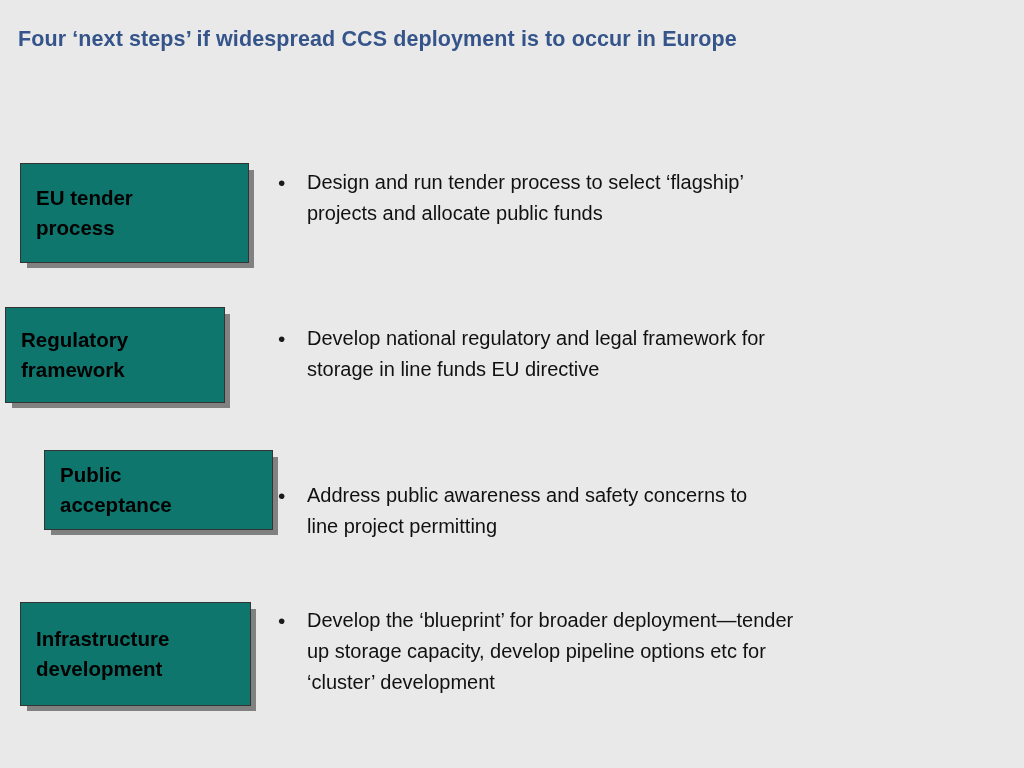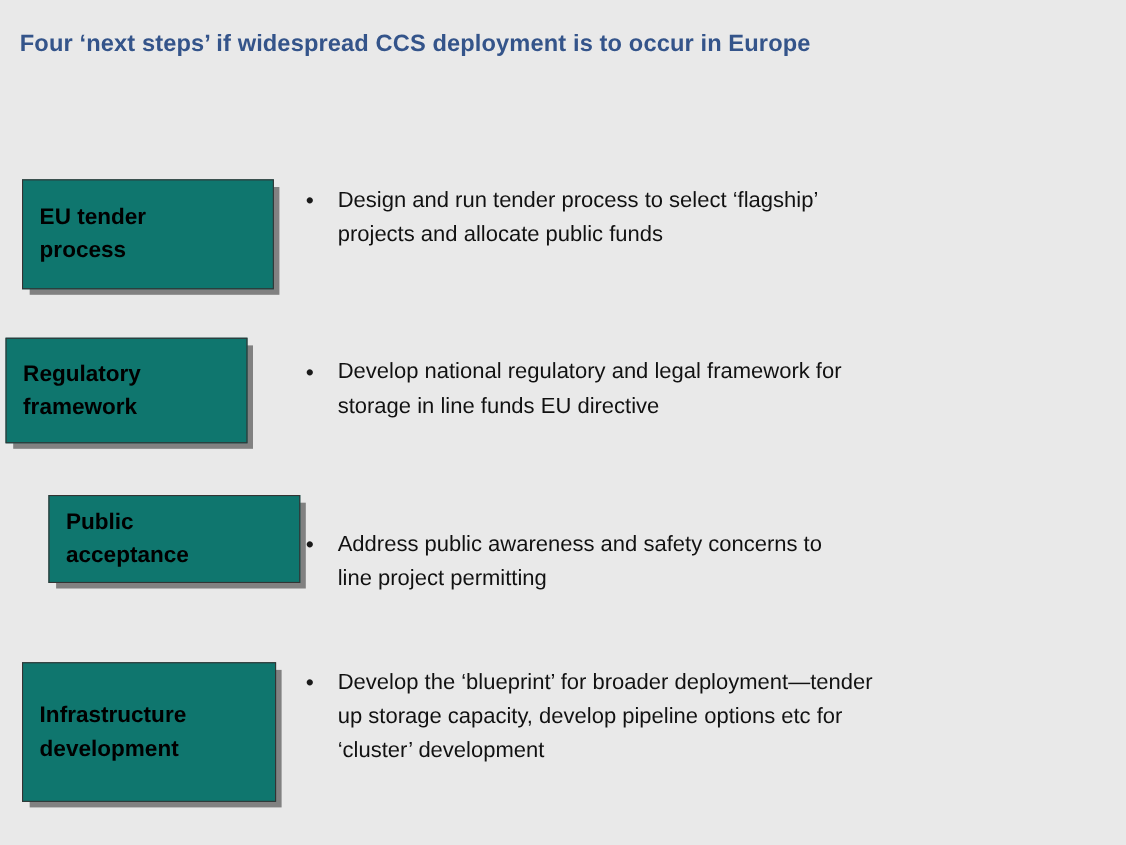--- a/index.html
+++ b/index.html
@@ -50,21 +50,21 @@
     color: #000000;
     line-height: 1.48;
     padding-left: 15px;
     padding-right: 8px;
     white-space: pre-line;
   }
 
   .step-box.b0 { left: 20px;  top: 163px; width: 229px; height: 100px; }
   .step-box.b1 { left: 5px;  top: 307px; width: 220px; height: 96px;  }
   .step-box.b2 { left: 20px;  top: 450px; width: 229px; height: 80px; margin-left: 24px;  }
-  .step-box.b3 { left: 20px;  top: 602px; width: 231px; height: 127px; }
+  .step-box.b3 { left: 20px;  top: 602px; width: 231px; height: 104px; }
 
   
   .bullet-row {
     position: absolute;
     left: 274px;
     width: 690px;
     display: flex;
     align-items: flex-start;
   }
   .bullet-marker {

